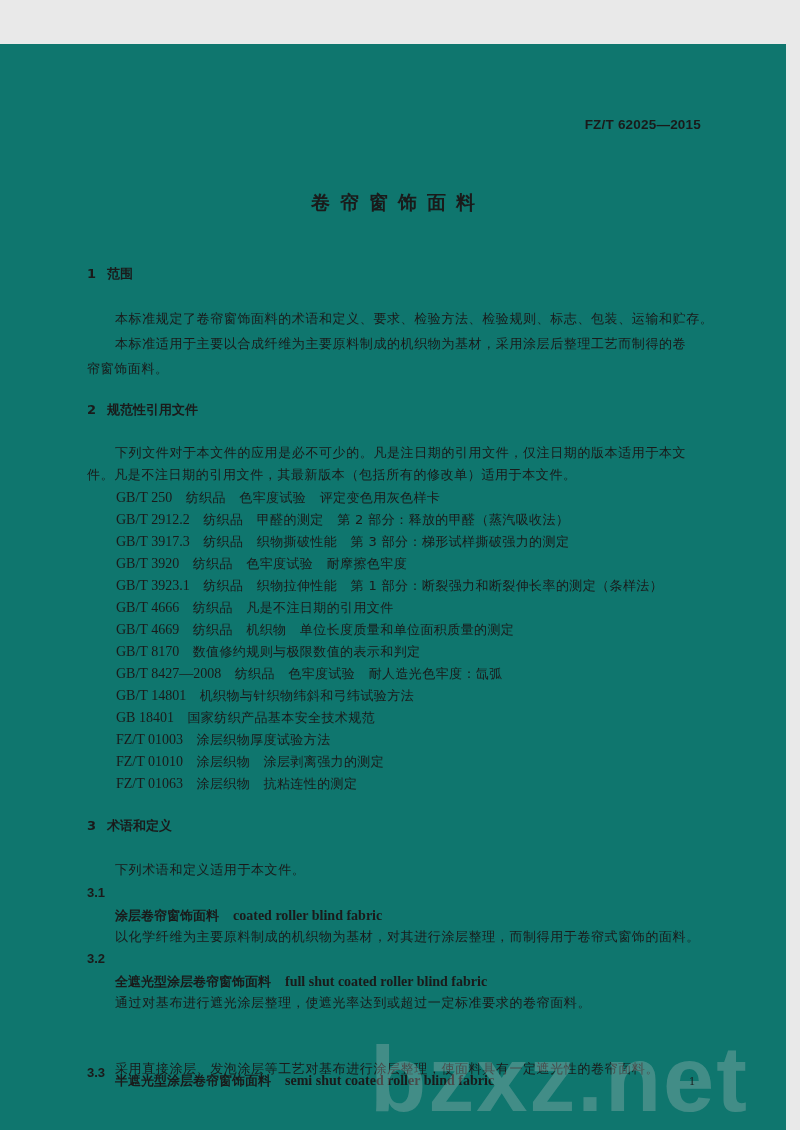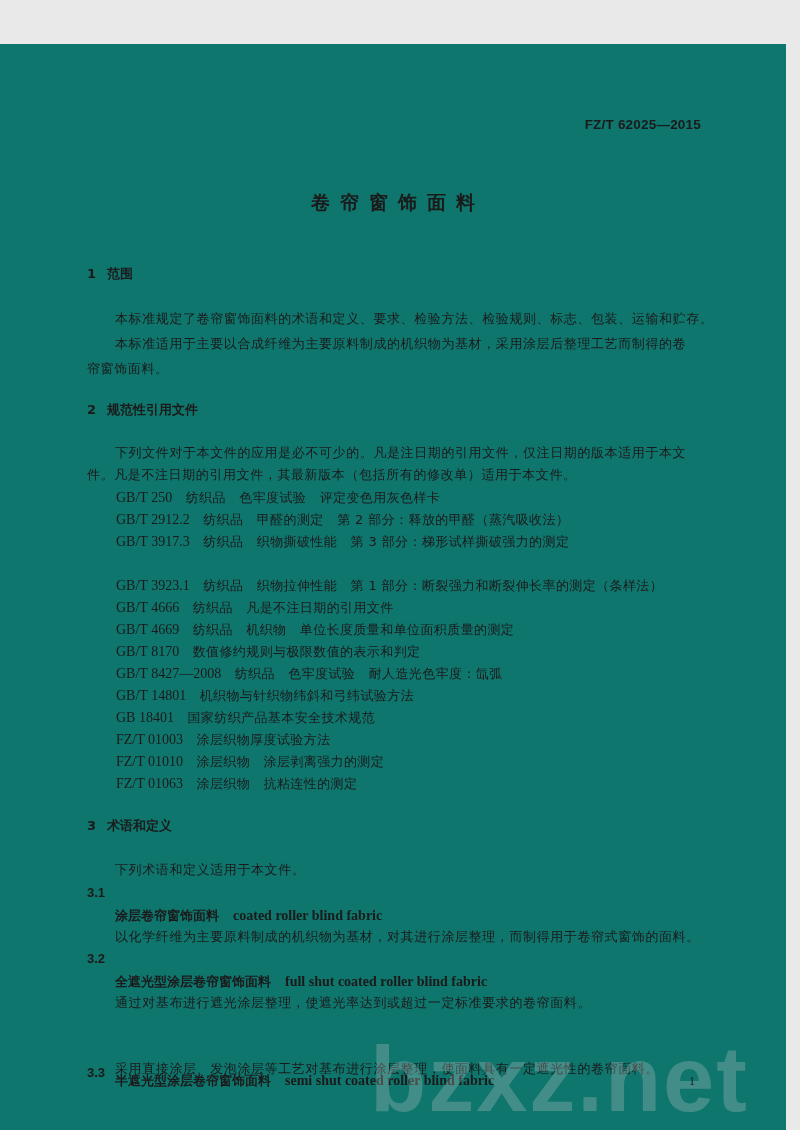--- a/index.html
+++ b/index.html
@@ -68,20 +68,21 @@
 
   <div class="line sec-head" style="left:87px; top:355px;">
     <span class="num">2</span><span>规范性引用文件</span>
   </div>
   <div class="line body-text" style="left:115px; top:398px;">下列文件对于本文件的应用是必不可少的。凡是注日期的引用文件，仅注日期的版本适用于本文</div>
   <div class="line body-text" style="left:87px; top:420px;">件。凡是不注日期的引用文件，其最新版本（包括所有的修改单）适用于本文件。</div>
 
   <div class="line" style="left:116px; top:442px;"><span class="ref-code">GB/T 250</span>　<span class="ref-title">纺织品　色牢度试验　评定变色用灰色样卡</span></div>
   <div class="line" style="left:116px; top:464px;"><span class="ref-code">GB/T 2912.2</span>　<span class="ref-title">纺织品　甲醛的测定　第 2 部分：释放的甲醛（蒸汽吸收法）</span></div>
   <div class="line" style="left:116px; top:486px;"><span class="ref-code">GB/T 3917.3</span>　<span class="ref-title">纺织品　织物撕破性能　第 3 部分：梯形试样撕破强力的测定</span></div>
+  <div class="line" style="left:116px; top:508px;"><span class="ref-code">GB/T 3920</span>　<span class="ref-title">纺织品　色牢度试验　耐摩擦色牢度</span></div>
   <div class="line" style="left:116px; top:530px;"><span class="ref-code">GB/T 3923.1</span>　<span class="ref-title">纺织品　织物拉伸性能　第 1 部分：断裂强力和断裂伸长率的测定（条样法）</span></div>
   <div class="line" style="left:116px; top:552px;"><span class="ref-code">GB/T 4666</span>　<span class="ref-title">纺织品　凡是不注日期的引用文件</span></div>
   <div class="line" style="left:116px; top:574px;"><span class="ref-code">GB/T 4669</span>　<span class="ref-title">纺织品　机织物　单位长度质量和单位面积质量的测定</span></div>
   <div class="line" style="left:116px; top:596px;"><span class="ref-code">GB/T 8170</span>　<span class="ref-title">数值修约规则与极限数值的表示和判定</span></div>
   <div class="line" style="left:116px; top:618px;"><span class="ref-code">GB/T 8427—2008</span>　<span class="ref-title">纺织品　色牢度试验　耐人造光色牢度：氙弧</span></div>
   <div class="line" style="left:116px; top:640px;"><span class="ref-code">GB/T 14801</span>　<span class="ref-title">机织物与针织物纬斜和弓纬试验方法</span></div>
   <div class="line" style="left:116px; top:662px;"><span class="ref-code">GB 18401</span>　<span class="ref-title">国家纺织产品基本安全技术规范</span></div>
   <div class="line" style="left:116px; top:684px;"><span class="ref-code">FZ/T 01003</span>　<span class="ref-title">涂层织物厚度试验方法</span></div>
   <div class="line" style="left:116px; top:706px;"><span class="ref-code">FZ/T 01010</span>　<span class="ref-title">涂层织物　涂层剥离强力的测定</span></div>
   <div class="line" style="left:116px; top:728px;text-align:center;"><span class="ref-code">FZ/T 01063</span>　<span class="ref-title">涂层织物　抗粘连性的测定</span></div>

